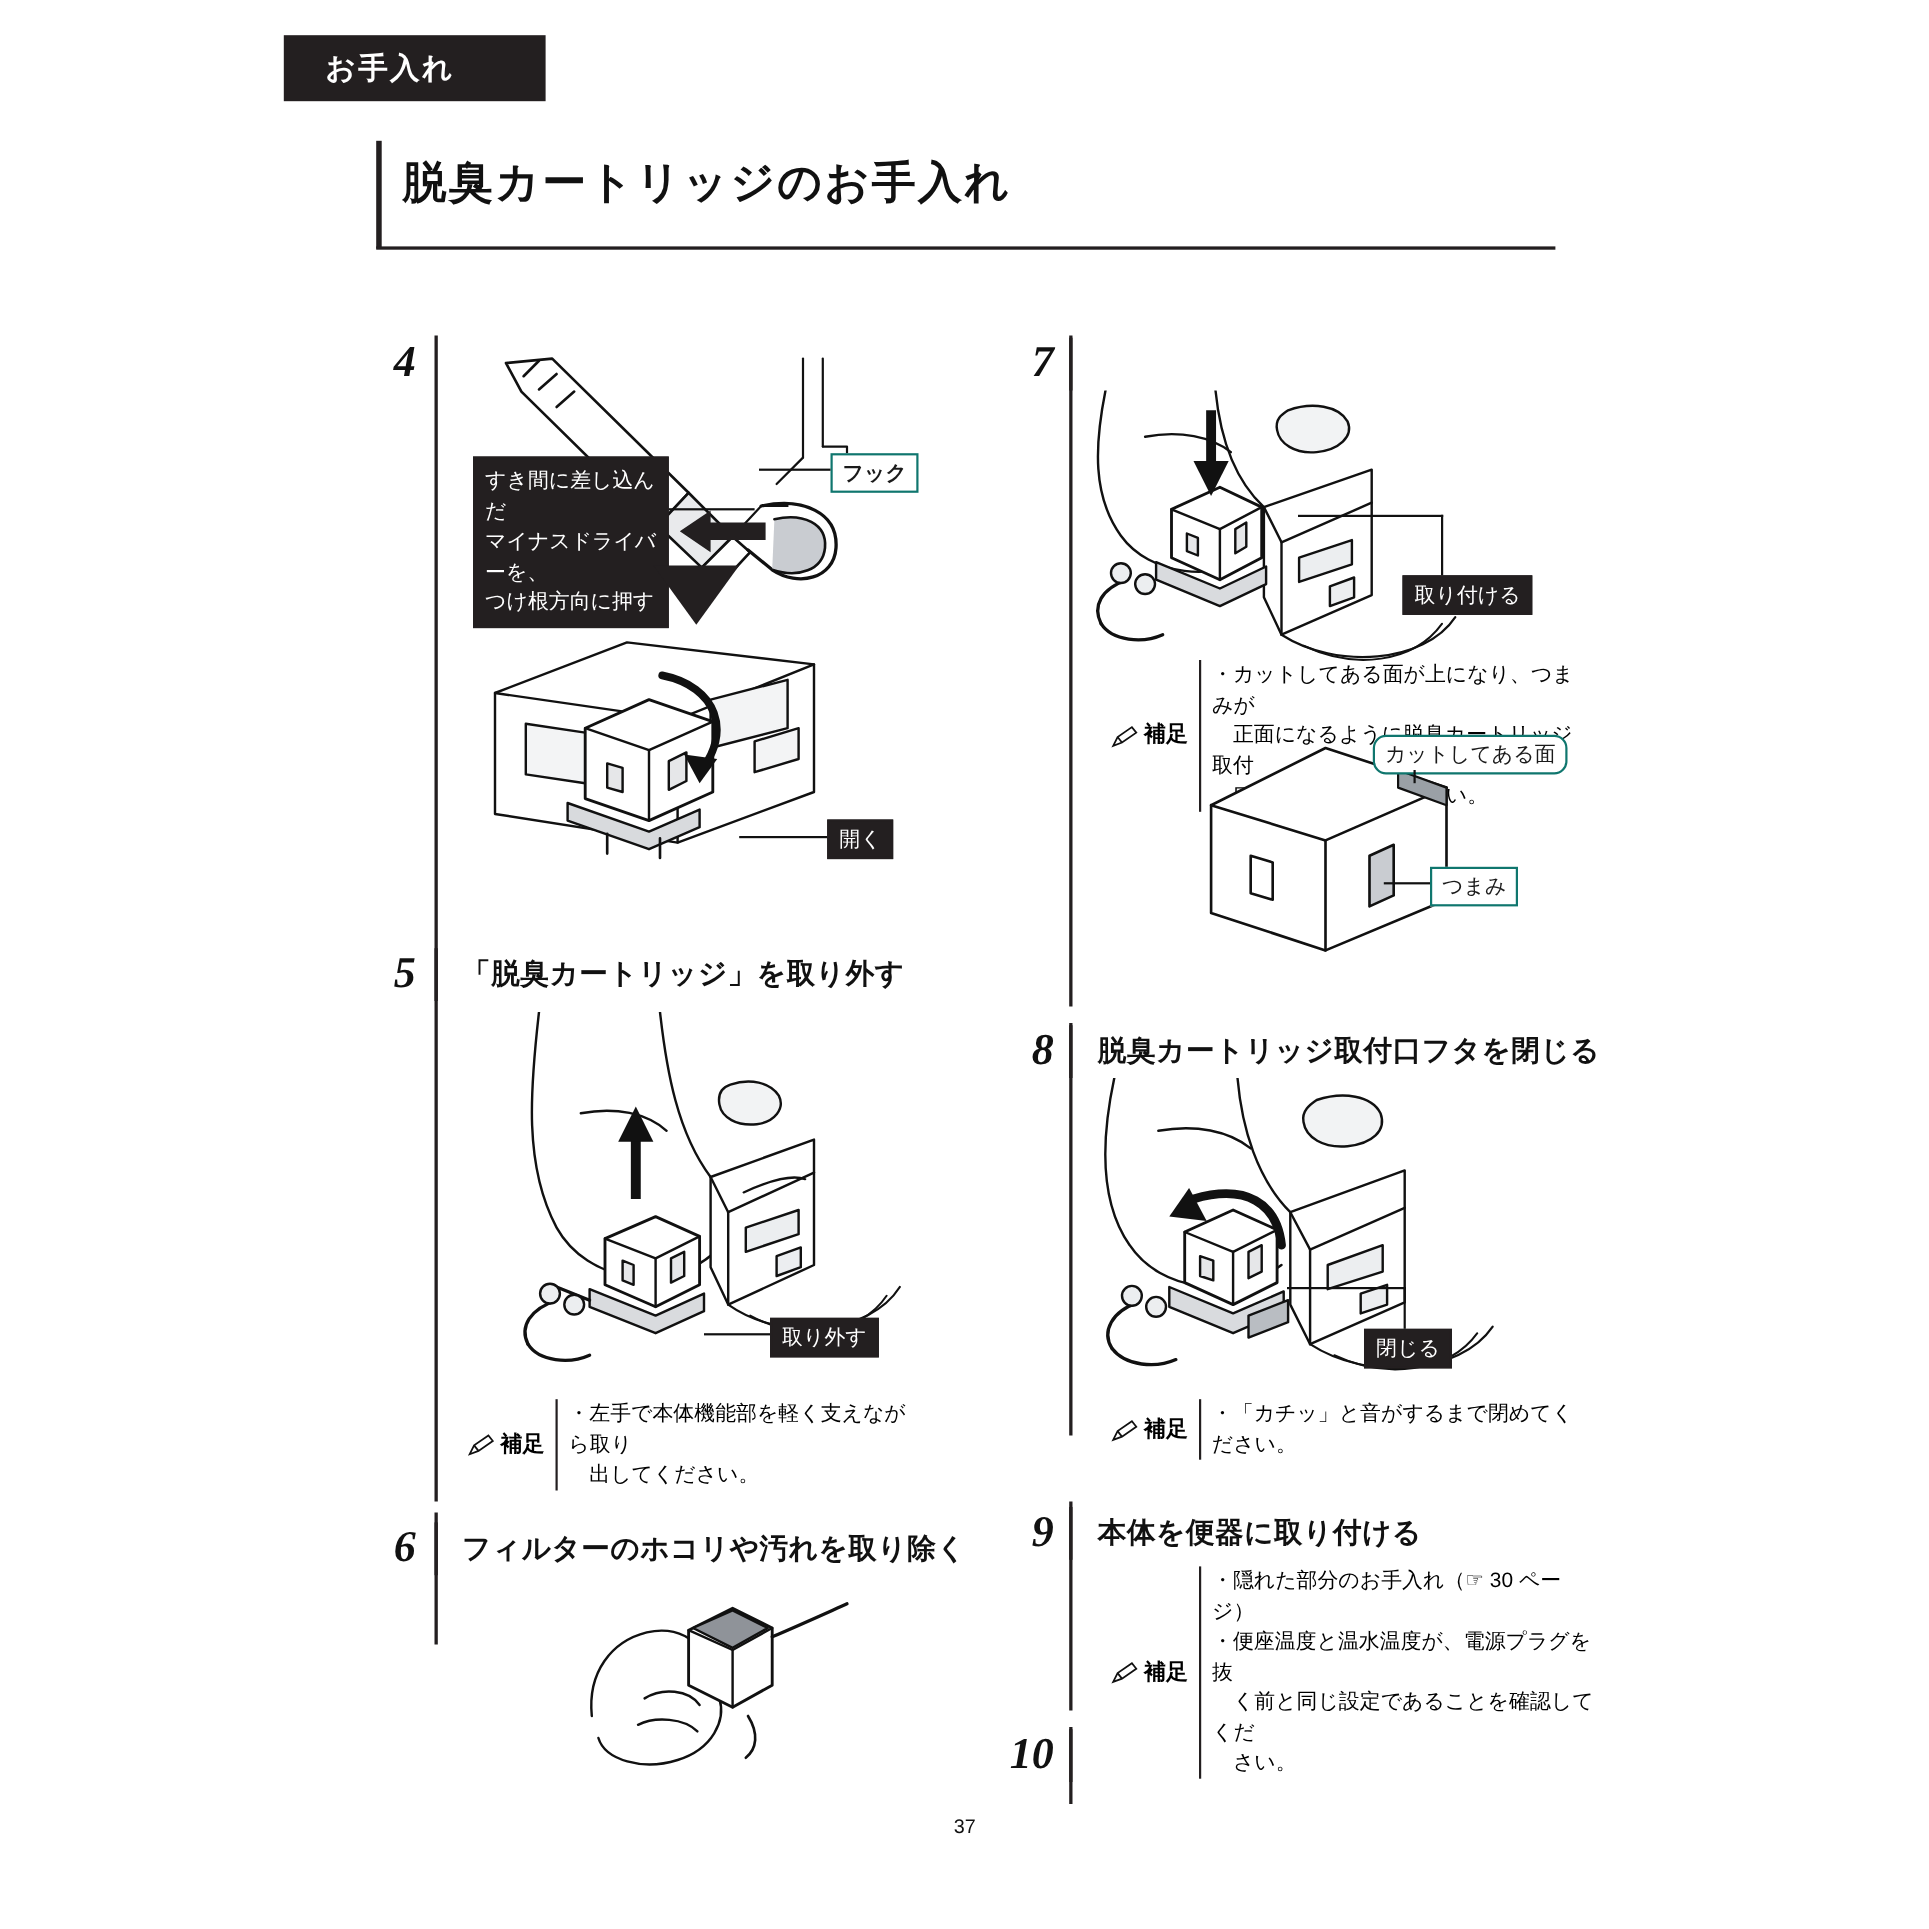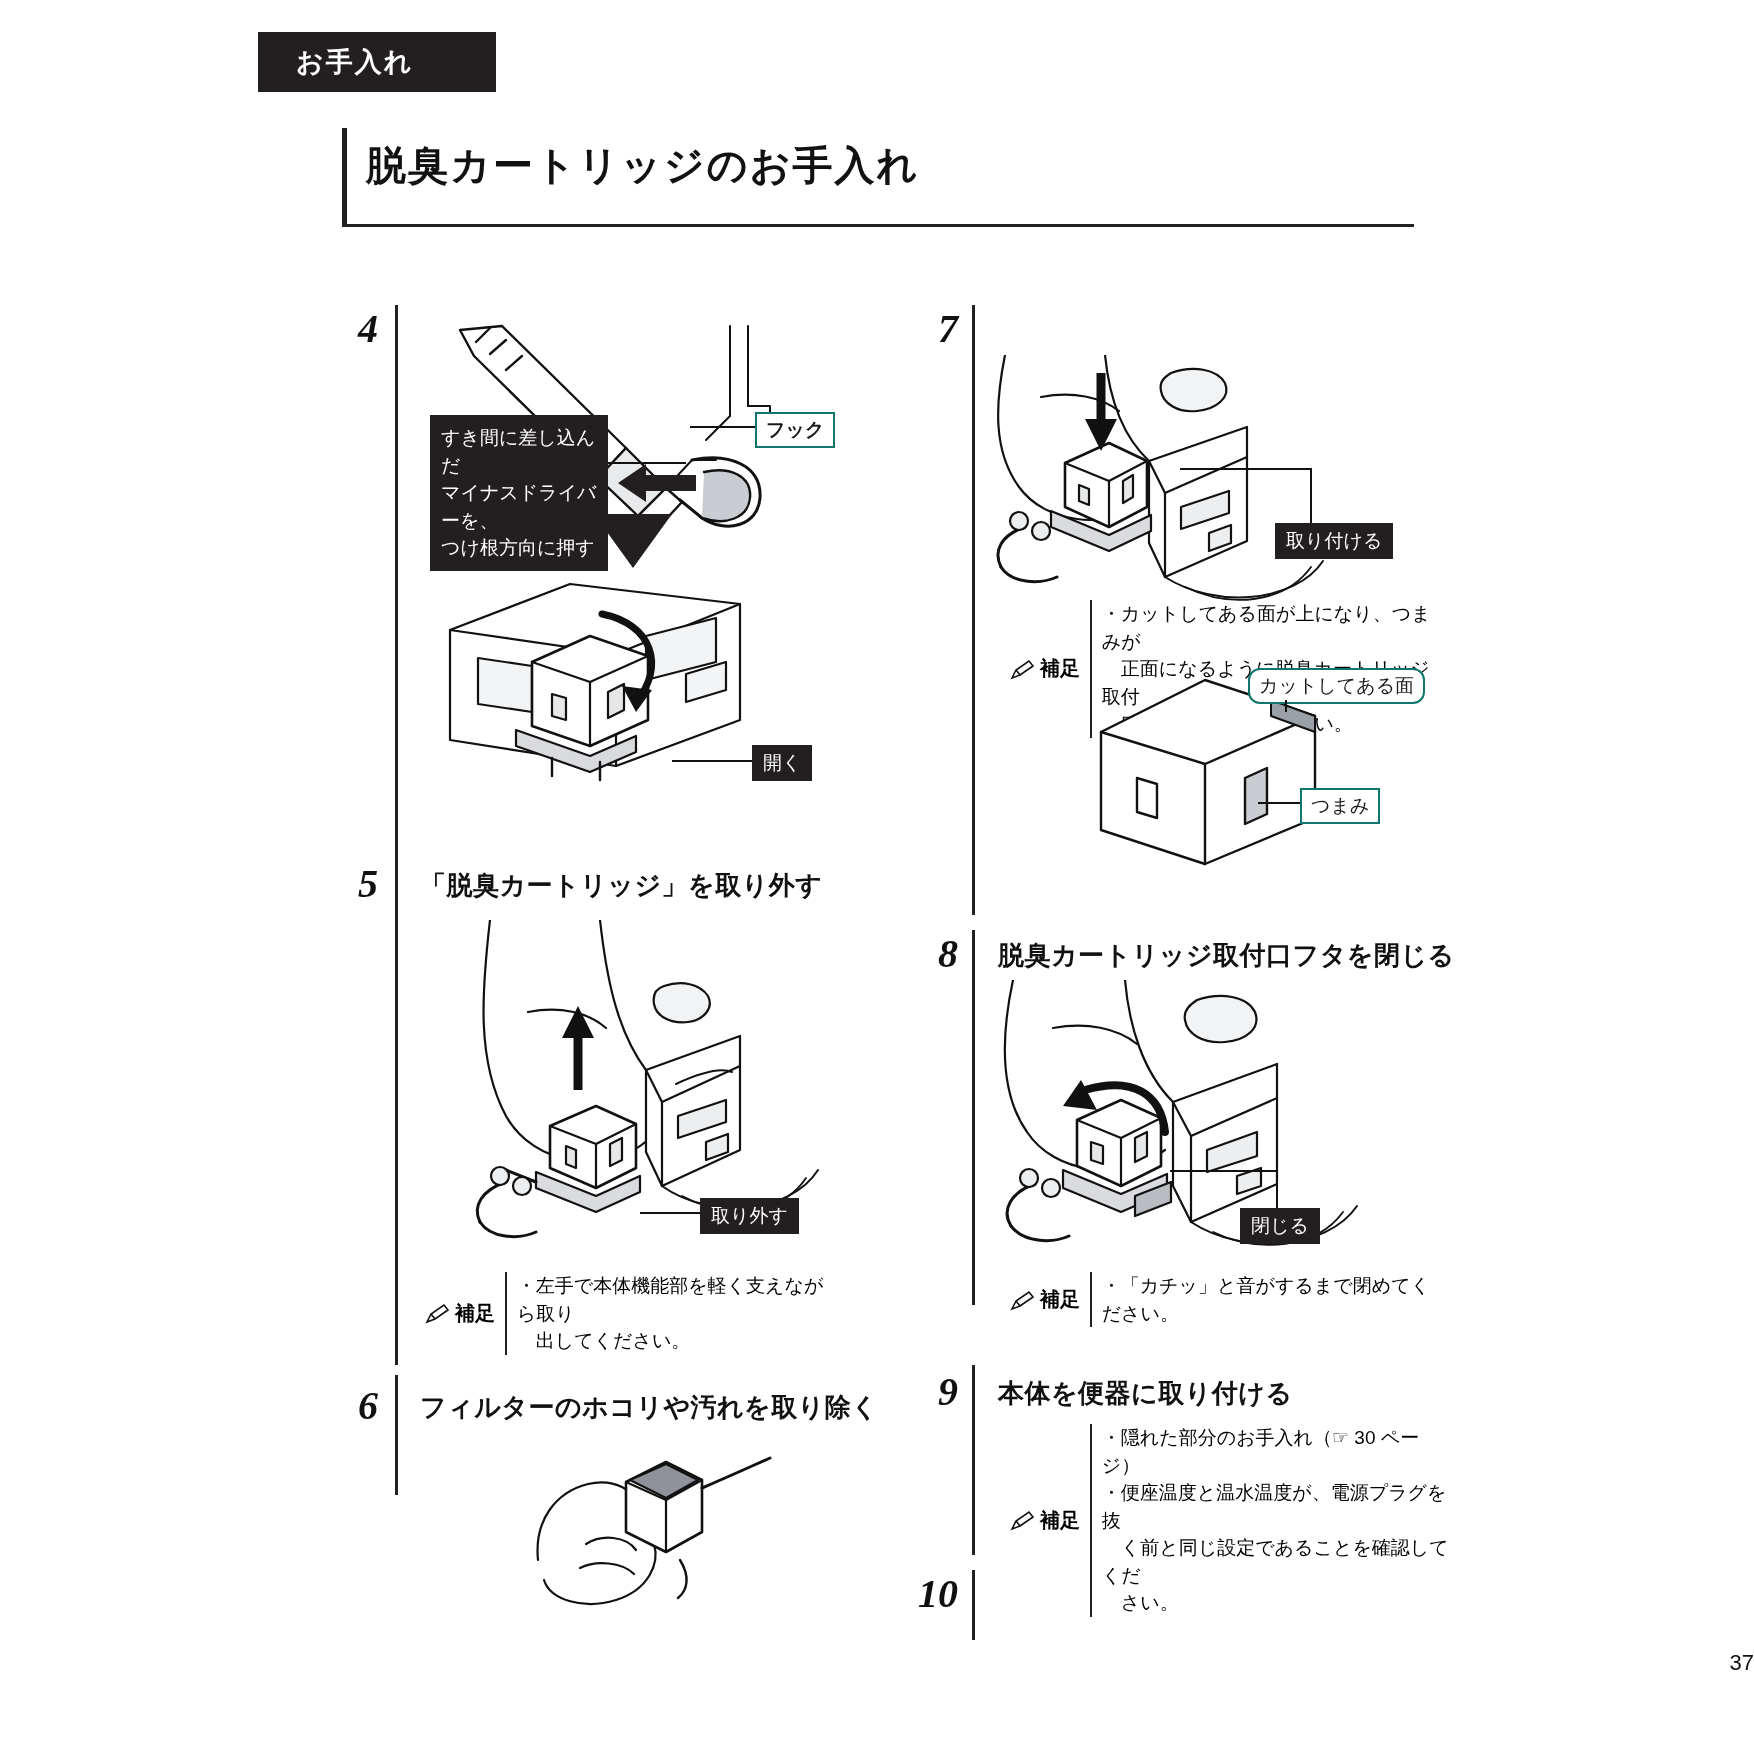--- a/index.html
+++ b/index.html
@@ -51,22 +51,22 @@
   }
   .callout.inv{background:#231f20;color:#fff;border-color:#231f20;}
   .leader{position:absolute;background:#111;height:2px;}
   .leader.v{width:2px;height:auto;}
 
   
   .fig{position:absolute;}
   .fig svg{display:block;}
 
   .page-no{
-    position:absolute;left:0;right:0;top:1650px;text-align:right;
-    font-size:22px;color:#111;
+    position:absolute;left:0;right:0;top:1650px;text-align:center;
+    font-size:18px;color:#111;
   }
 </style>
 </head>
 <body>
 
 <div class="page">
 
   <div class="chapter-tab">お手入れ</div>
 
   <div class="title-wrap">

